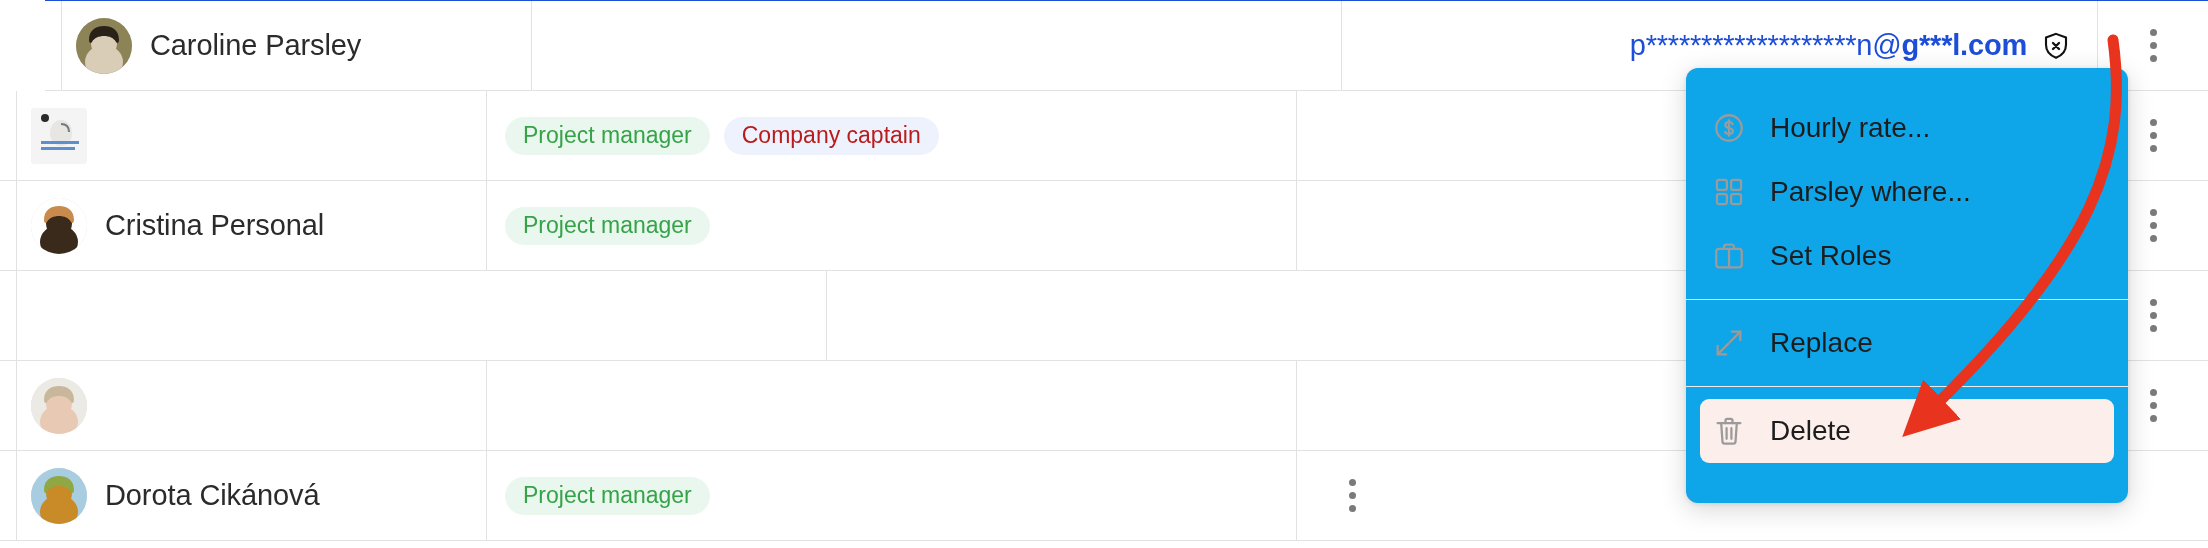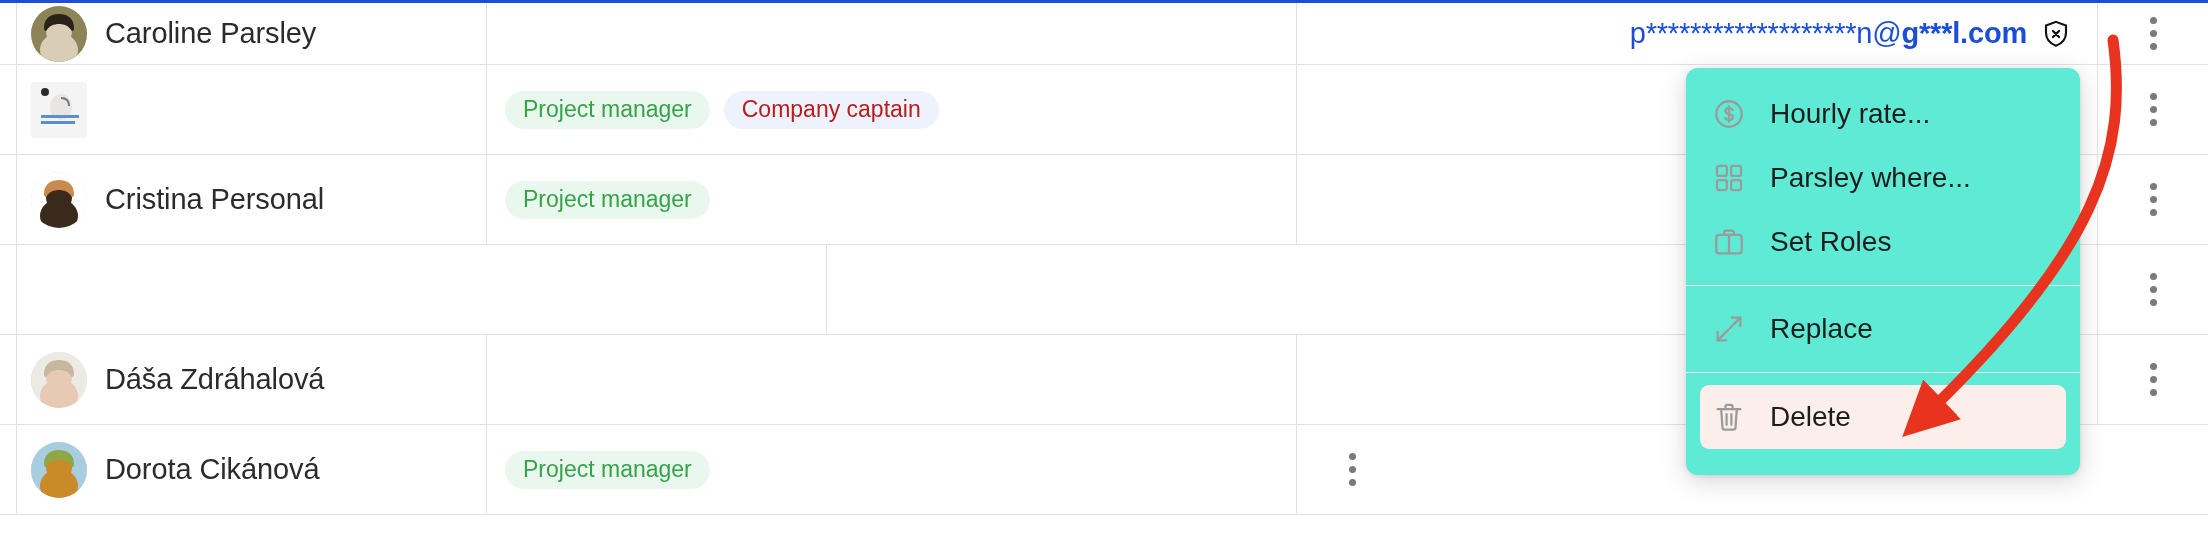--- a/index.html
+++ b/index.html
@@ -22,21 +22,21 @@
     border-collapse: collapse;
   }
   .row {
     display: flex;
     align-items: stretch;
     height: 90px;
     border-bottom: 1px solid #e2e2e2;
     background: #ffffff;
     box-sizing: border-box;
   }
-  .row.first { border-top: 3px solid #1d4ed8; height: 65px; }
+  .row.first { border-top: 1px solid #1d4ed8; height: 91px; margin-left: 45px; }
 
   
   .cell-gutter {
     width: 17px;
     flex: 0 0 17px;
     border-right: 1px solid #e2e2e2;
     box-sizing: border-box;
   }
 
   .cell-name {
@@ -121,25 +121,25 @@
   .kebab { display: flex; flex-direction: column; gap: 6px; cursor: pointer; }
   .kebab i { display:block; width: 7px; height: 7px; border-radius: 50%; background: #7a7a7a; }
 
   .shield-icon { flex: 0 0 auto; display:inline-flex; }
 
   
   .menu {
     position: absolute;
     left: 1686px;
     top: 68px;
-    width: 394px;
-    background: #5eead4;
+    width: 442px;
+    background: #0ea5e9;
     border-radius: 12px;
     box-shadow: 0 6px 26px rgba(0,0,0,0.17), 0 1px 4px rgba(0,0,0,0.10);
-    padding: 14px 0;
+    padding: 28px 0;
     box-sizing: border-box;
     z-index: 20;
   }
   .menu-item {
     display: flex;
     align-items: center;
     height: 64px;
     padding: 0 26px;
     gap: 24px;
     cursor: pointer;
@@ -279,21 +279,20 @@
     </div>
     <div class="row">
       <div class="cell-gutter"></div>
       <div class="cell-name">
         <div class="avatar"><svg width="56" height="56" viewBox="0 0 56 56">
             <rect width="56" height="56" fill="#eceae4"></rect>
             <ellipse cx="28" cy="44" rx="19" ry="17" fill="#e8c9b4"></ellipse>
             <ellipse cx="28" cy="25" rx="13" ry="15" fill="#e8c9b4"></ellipse>
             <path d="M13 22c0-10 7-14 15-14s15 4 15 14c0 3-2 4-3 2-2-4-7-6-12-6s-10 2-12 6c-1 2-3 1-3-2z" fill="#c9b79c"></path>
           </svg></div>
-        <span class="name-text">Dáša Zdráhalová</span>
       </div>
       <div class="cell-roles"></div>
       <div class="cell-email">
         <span class="email-text"><span>s************a@</span><b>g***l.com</b></span>
       </div>
       <div class="cell-actions">
         <div class="kebab">
           <i></i>
           <i></i>
           <i></i>

